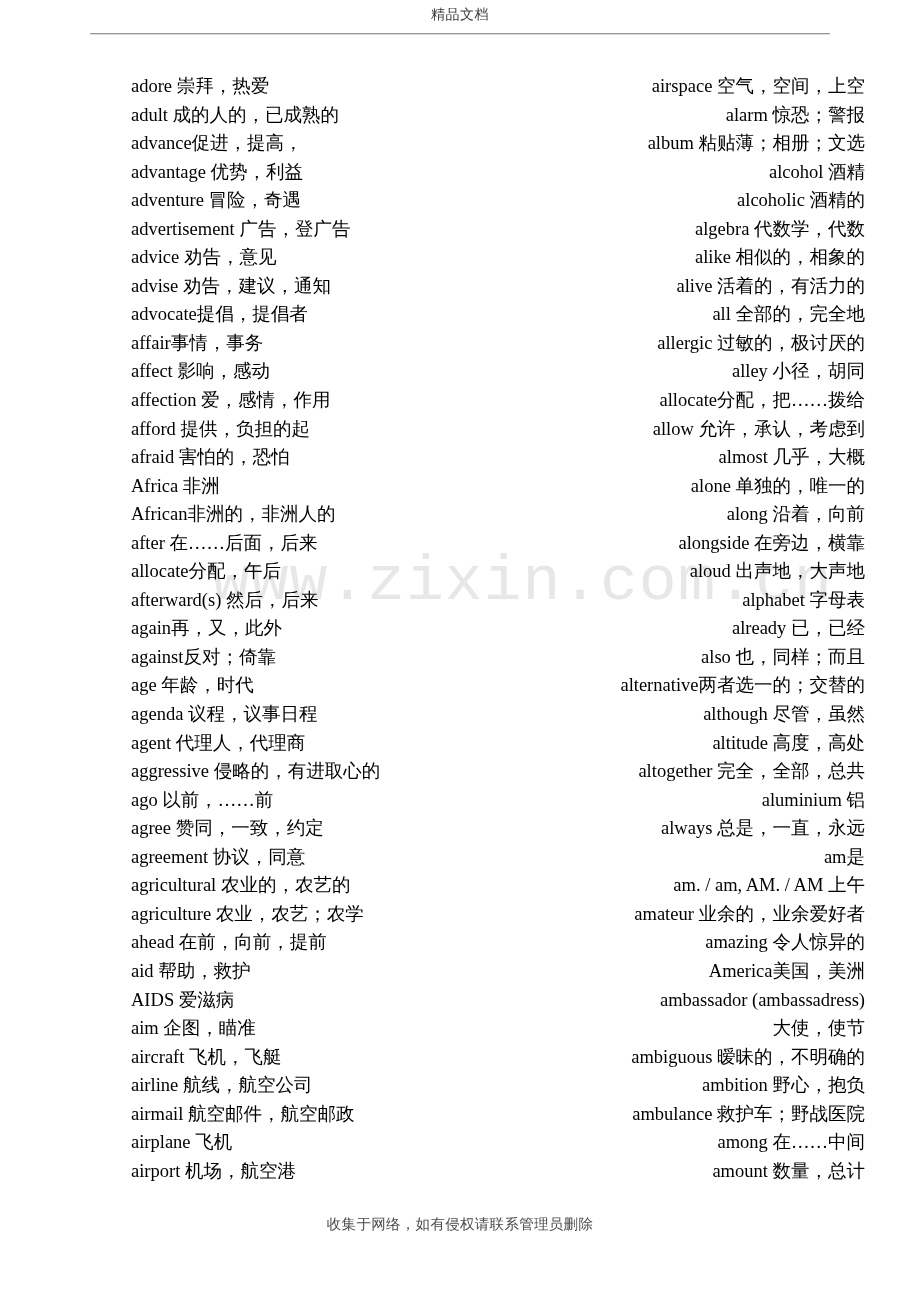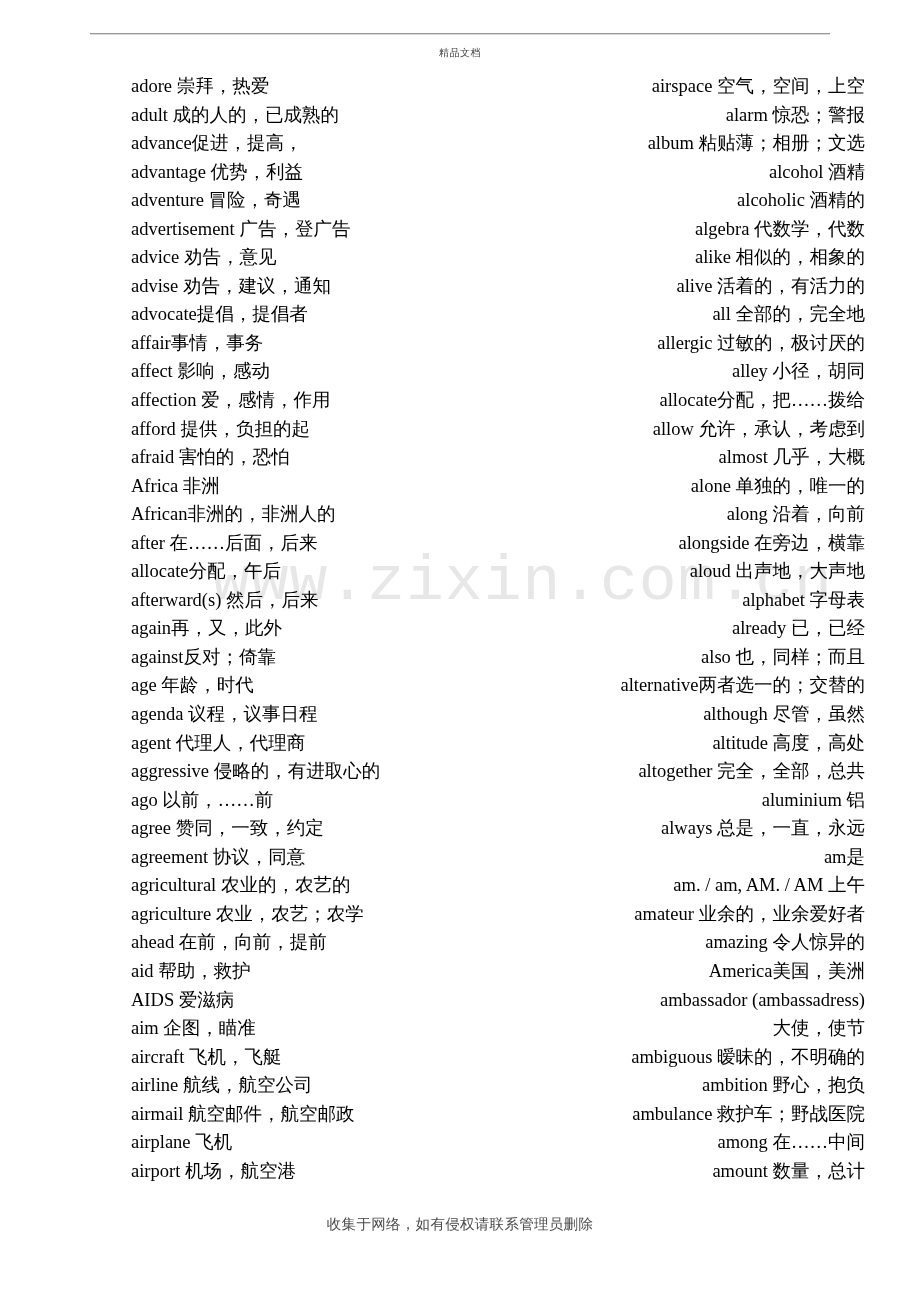--- a/index.html
+++ b/index.html
@@ -26,26 +26,25 @@
   .header {
     position: absolute;
     top: 0;
     left: 90px;
     width: 740px;
     height: 38px;
     text-align: center;
   }
   .header-title {
     display: inline-block;
-    font-size: 10px;
+    font-size: 14px;
     line-height: 30px;
     color: #3a3a3a;
     letter-spacing: 0.5px;
-    font-family: Liberation Sans, sans-serif;
-    margin-top: 38px;
+    font-family: Liberation Mono, monospace;
   }
   .header-rule {
     position: absolute;
     top: 33px;
     left: 90px;
     width: 740px;
     height: 2px;
     background: linear-gradient(to bottom, #9a9a9a 0%, #9a9a9a 50%, #d9d9d9 50%, #d9d9d9 100%);
   }
 

